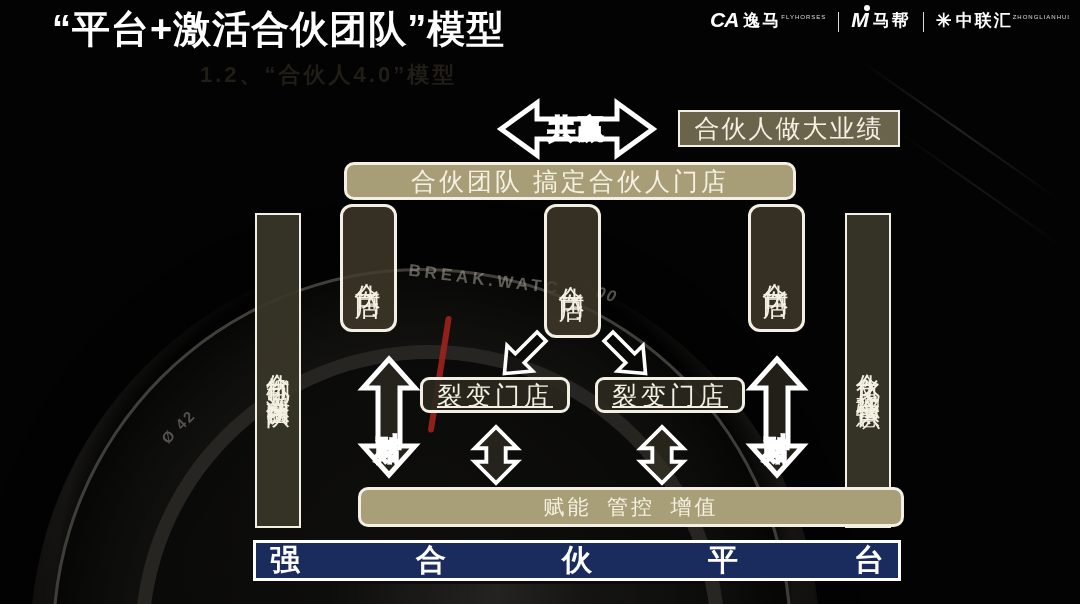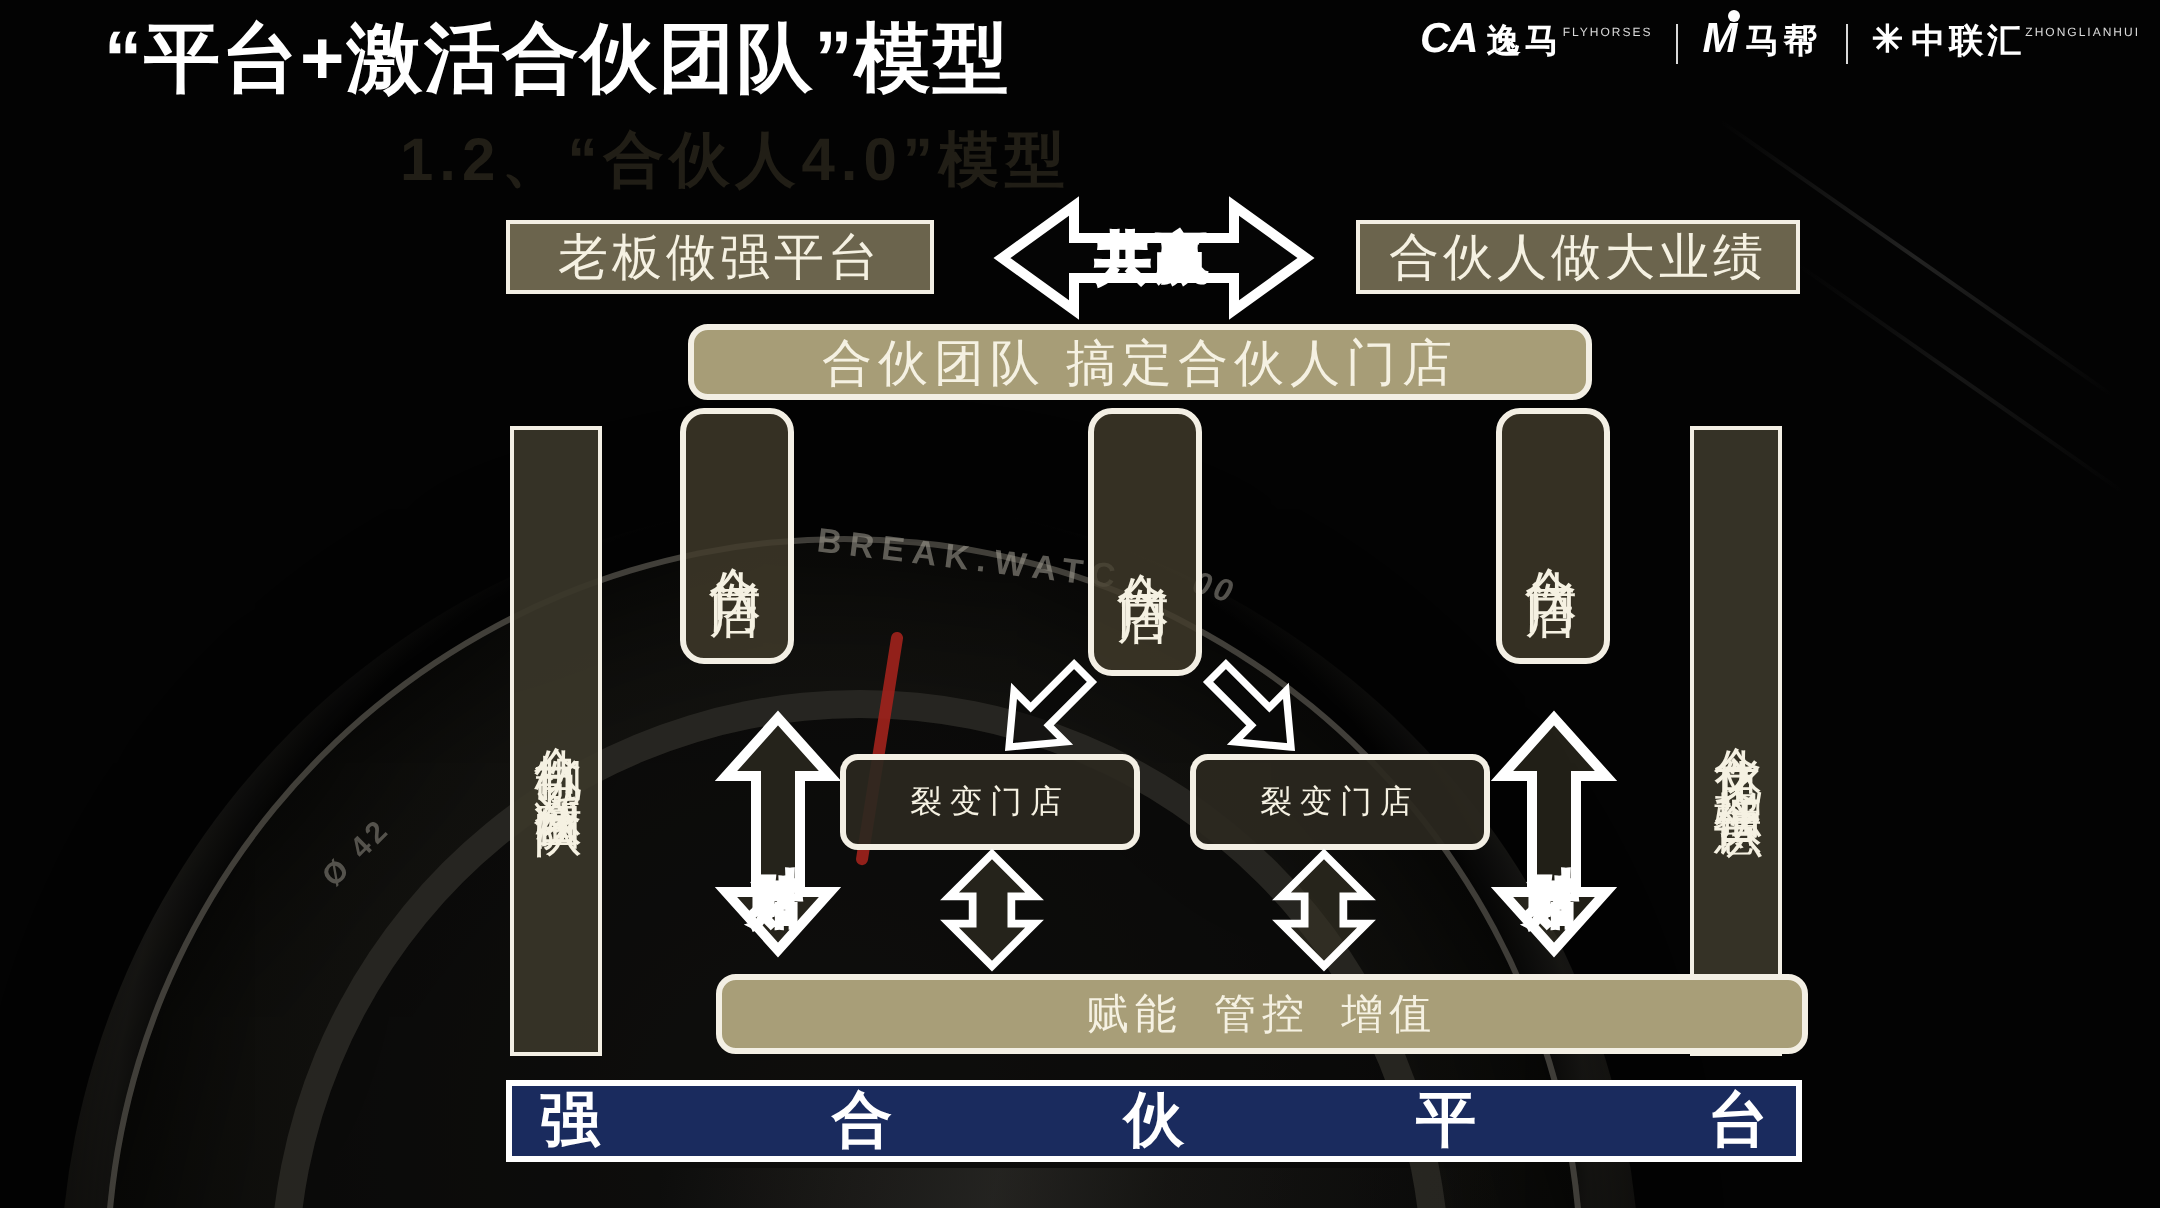--- a/index.html
+++ b/index.html
@@ -26,21 +26,21 @@
   .wm-dia{left:158px;top:418px;color:rgba(155,152,142,0.5);font-size:15px;font-weight:bold;
     transform:rotate(-45deg);letter-spacing:2px;}
   .streak{background:linear-gradient(90deg, transparent, rgba(200,200,195,0.16), transparent);height:2px;}
   .streak1{left:838px;top:128px;width:240px;transform:rotate(35deg);}
   .streak2{left:880px;top:188px;width:200px;transform:rotate(35deg);opacity:.6;}
   .bracelet-glow{left:330px;top:584px;width:420px;height:20px;
     background:linear-gradient(100deg, transparent, rgba(95,93,86,0.28) 40%, rgba(60,58,52,0.2) 60%, transparent);}
 
   
   .title{left:52px;top:4px;color:#fff;font-size:38px;font-weight:800;letter-spacing:1px;}
-  .watermark{left:200px;top:60px;color:#211e16;font-size:30px;font-weight:800;letter-spacing:3px;}
+  .watermark{left:200px;top:60px;color:#211e16;font-size:22px;font-weight:800;letter-spacing:3px;}
   .logo-bar{right:10px;top:8px;display:flex;align-items:flex-end;gap:12px;color:#fff;}
   .brand{display:flex;align-items:center;gap:5px;}
   .brand .glyph{font-weight:900;font-size:21px;font-style:italic;letter-spacing:-1px;position:relative;}
   .brand .glyph.m-dot::after{content:"";position:absolute;right:-2px;top:-3px;width:6px;height:6px;
     border-radius:50%;background:#fff;}
   .brand .glyph.snow{font-style:normal;font-size:19px;}
   .brand .nm{display:flex;flex-direction:row;line-height:1;}
   .brand .nm .name{font-size:17px;font-weight:bold;letter-spacing:2px;}
   .brand .nm .sub{font-size:6px;letter-spacing:1px;color:rgba(255,255,255,0.85);margin-top:2px;}
   .logo-sep{width:1px;height:20px;background:rgba(255,255,255,0.85);}
@@ -59,22 +59,22 @@
     display:flex;align-items:center;justify-content:center;color:#f5f1e2;font-size:24px;}
   .vbar-left{left:255px;top:213px;height:315px;}
   .vbar-right{left:845px;top:213px;height:315px;}
   .vbar .gap{height:14px;}
   .store{width:57px;background:rgba(66,60,44,0.8);border-radius:12px;
     writing-mode:vertical-rl;text-orientation:upright;
     display:flex;align-items:center;justify-content:center;color:#f5f1e2;font-size:26px;letter-spacing:3px;}
   .store1{left:340px;top:204px;height:128px;}
   .store2{left:544px;top:204px;height:134px;}
   .store3{left:748px;top:204px;height:128px;}
-  .split-box{width:150px;height:48px;background:rgba(43,40,32,0.92);border-radius:9px;
-    font-size:16px;letter-spacing:4px;}
+  .split-box{width:150px;height:36px;background:rgba(43,40,32,0.92);border-radius:9px;
+    font-size:25px;letter-spacing:4px;text-decoration:underline;}
   .split-left{left:420px;top:377px;}
   .split-right{left:595px;top:377px;}
   .bottom-bar{left:253px;top:540px;width:648px;height:41px;background:#1a2b5e;border:3px solid #ffffff;
     display:flex;align-items:center;justify-content:space-between;padding:0 14px;
     color:#fff;font-size:30px;font-weight:800;}
 
   
   .arrow-wrap{display:flex;align-items:center;justify-content:center;}
   .arrow-wrap svg{display:block;width:100%;height:100%;overflow:visible;}
   .hdbl{left:496px;top:97px;width:162px;height:64px;}
@@ -129,21 +129,20 @@
     <div class="logo-sep"></div>
     <div class="brand">
       <span class="glyph snow">✳</span>
       <span class="nm">
         <span class="name">中联汇</span>
         <span class="sub">ZHONGLIANHUI</span>
       </span>
     </div>
   </div>
 
-  <div class="abs cell ivory boss-box">老板做强平台</div>
 
   <div class="abs arrow-wrap hdbl">
     <svg viewBox="0 0 160 64">
       <polygon points="4,32 40,6 40,22 120,22 120,6 156,32 120,58 120,42 40,42 40,58" fill="rgba(8,8,8,0.55)" stroke="#ffffff" stroke-width="5"></polygon>
     </svg>
   </div>
   <div class="abs winwin-label outlined">共赢</div>
 
   <div class="abs cell ivory partner-box">合伙人做大业绩</div>
 

